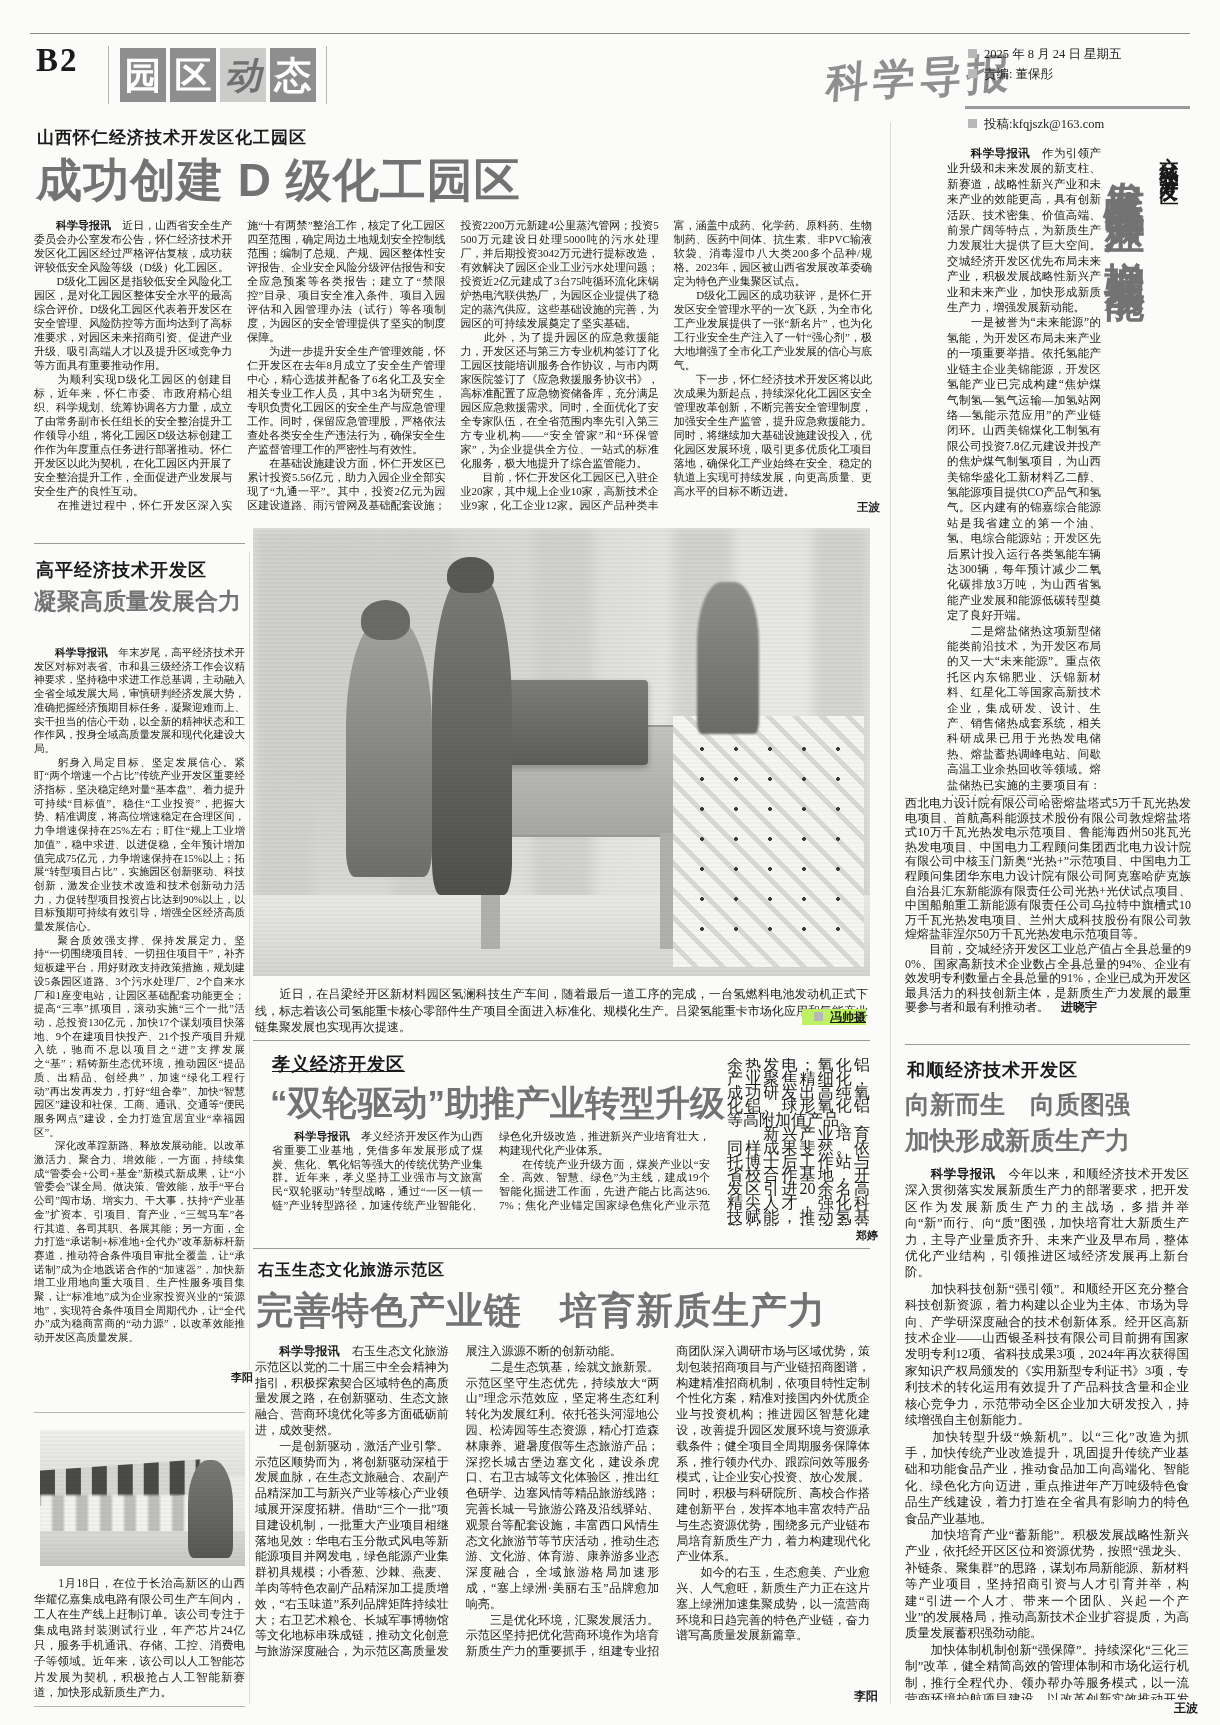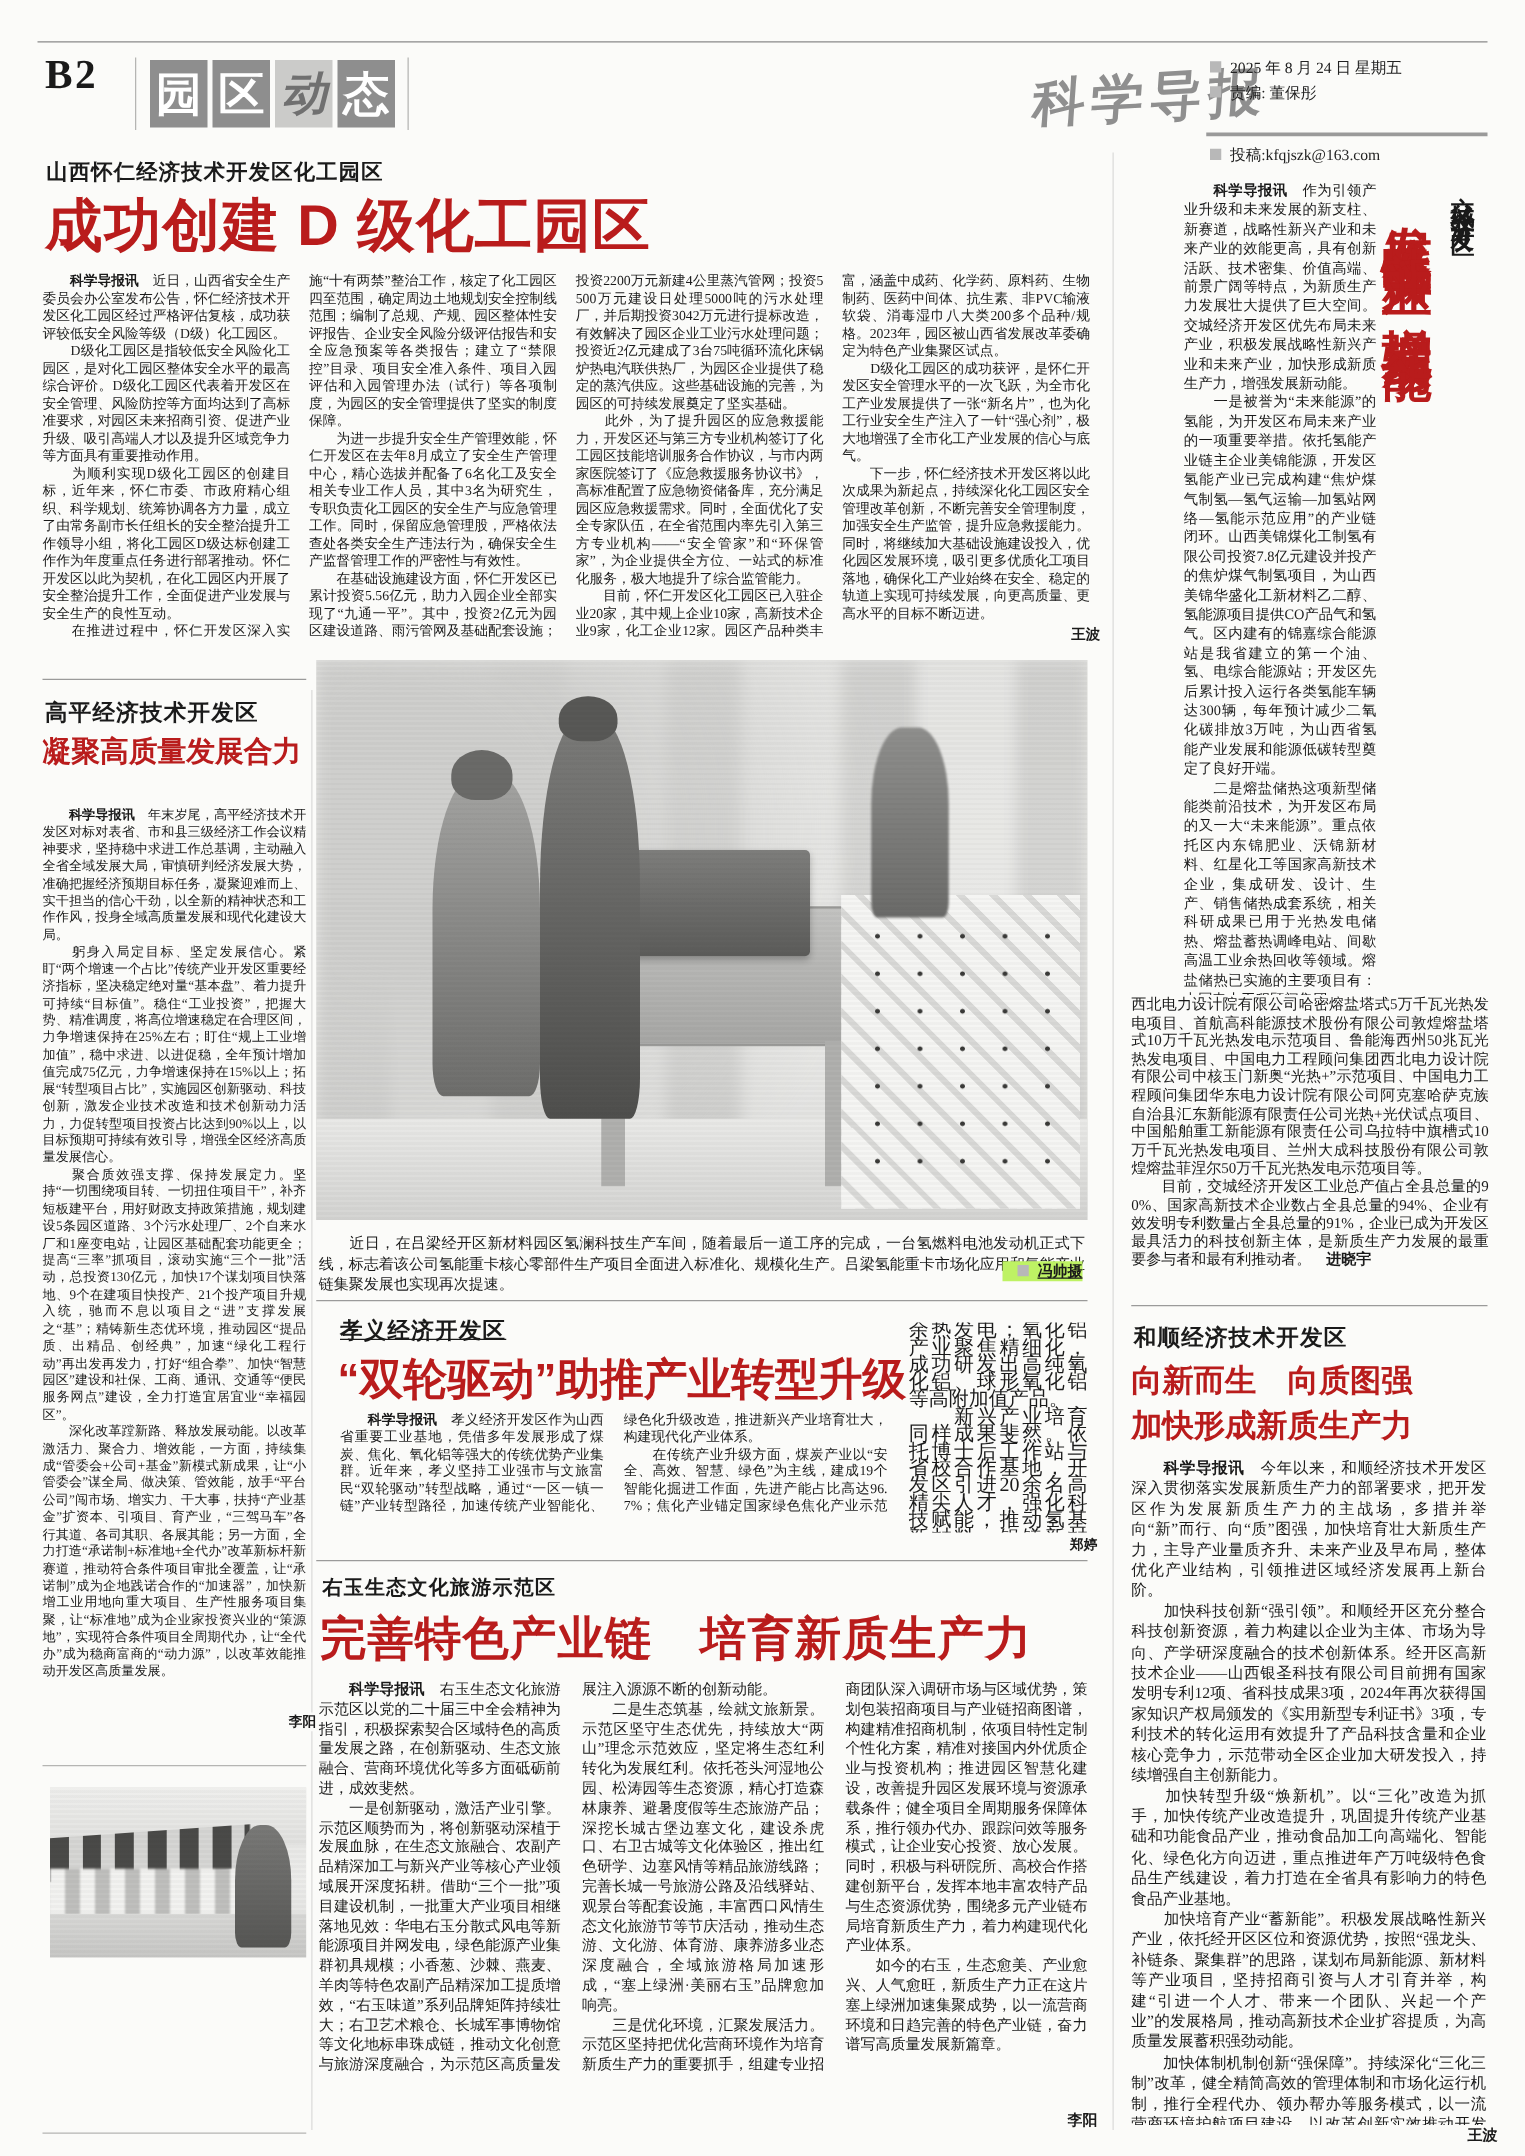--- a/index.html
+++ b/index.html
@@ -7,21 +7,21 @@
         font-family:"Liberation Serif","DejaVu Serif",serif;color:#1a1a1a;overflow:hidden;}
   .rule-h{position:absolute;background:#9a9a9a;height:1px;}
   .rule-v{position:absolute;background:#dcdcda;width:1px;}
   .txt{position:absolute;text-align:justify;text-justify:inter-ideograph;overflow:hidden;
        white-space:pre-wrap;word-break:break-all;}
   .lede{font-weight:bold;}
   .byline{position:absolute;font-weight:bold;text-align:right;background:#fbfbf9;padding-left:8px;}
   .byline-inline{font-weight:bold;margin-left:12px;}
   .kicker{position:absolute;font-weight:600;letter-spacing:1px;white-space:nowrap;}
   .headline{position:absolute;font-family:"Liberation Sans","DejaVu Sans",sans-serif;
-            font-weight:900;white-space:nowrap;color:#b91c1c;}
+            font-weight:900;white-space:nowrap;color:#737373;}
   
   .edition{position:absolute;left:36px;top:42px;font-size:33px;font-weight:bold;letter-spacing:2px;}
   .char-box{position:absolute;top:48px;width:46px;height:54px;background:#8e8e8e;color:#fff;
             font-family:"Liberation Sans","DejaVu Sans",sans-serif;font-weight:800;
             font-size:37px;line-height:55px;text-align:center;}
   .char-box.alt{background:#cbcbc9;color:#707070;font-family:"Liberation Serif",serif;
                 font-style:italic;font-weight:700;}
   .paper-name{position:absolute;left:826px;top:50px;font-size:42px;color:#8f8f8f;font-weight:700;
               letter-spacing:5px;transform:rotate(-3deg) skewX(-7deg);white-space:nowrap;}
   .info-line{position:absolute;left:968px;font-size:12.5px;color:#222;white-space:nowrap;}
@@ -86,20 +86,21 @@
 
   <div class="rule-h" style="left:34px;top:1412px;width:211px;background:#b5b5b3;"></div>
   <div class="photo" style="left:40px;top:1430px;width:205px;height:136px;">
     <div style="left:0;top:0;width:100%;height:34%;background:linear-gradient(180deg,#efefed,#e1e1df);"></div>
     <div style="left:0;top:26%;width:78%;height:26%;background:repeating-linear-gradient(90deg,#4a4a48 0 15px,#d6d6d4 15px 26px);transform:skewY(-4deg);filter:blur(.5px);"></div>
     <div style="left:0;top:48%;width:82%;height:30%;background:repeating-linear-gradient(90deg,#f2f2f0 0 12px,#bfbfbd 12px 24px);filter:blur(1px);"></div>
     <div style="left:0;top:74%;width:100%;height:26%;background:linear-gradient(180deg,#d9d9d7,#c7c7c5);"></div>
     <div style="right:6%;top:22%;width:22%;height:72%;background:linear-gradient(#7a7a78,#565654);border-radius:45% 45% 12% 12%;"></div>
     <div class="grain"></div>
   </div>
+  <div class="txt" style="left:34px;top:1576px;width:211px;height:126px;font-size:11.5px;line-height:15.6px;"><span>　　1月18日，在位于长治高新区的山西华耀亿嘉集成电路有限公司生产车间内，工人在生产线上赶制订单。该公司专注于集成电路封装测试行业，年产芯片24亿只，服务手机通讯、存储、工控、消费电子等领域。近年来，该公司以人工智能芯片发展为契机，积极抢占人工智能新赛道，加快形成新质生产力。</span><div class="credit-line"><span>梁栋  摄</span></div></div>
   <div class="rule-h" style="left:34px;top:1706px;width:211px;background:#b5b5b3;"></div>
 
   <div class="photo" style="left:253px;top:528px;width:617px;height:448px;">
     <div style="inset:0;background:radial-gradient(circle at 12% 30%,#cfcfcd 0 18%,transparent 60%),repeating-linear-gradient(90deg,rgba(175,175,173,.35) 0 60px,rgba(232,232,230,.3) 60px 140px);filter:blur(6px);"></div>
     <div style="left:0;bottom:0;width:100%;height:18%;background:linear-gradient(180deg,#e9e9e7,#d4d4d2);"></div>
     <div style="left:34%;top:44%;width:38%;height:24%;background:linear-gradient(#c3c3c1,#a7a7a5);border:2px solid #9a9a98;"></div>
     <div style="left:40%;top:34%;width:24%;height:19%;background:linear-gradient(#7d7d7b,#5c5c5a);border-radius:4px;box-shadow:0 3px 6px rgba(0,0,0,.25);"></div>
     <div style="left:37%;top:68%;width:3%;height:26%;background:#b0b0ae;"></div>
     <div style="left:66%;top:68%;width:3%;height:26%;background:#b0b0ae;"></div>
     <div style="left:15%;top:20%;width:14%;height:58%;background:linear-gradient(#a3a3a1,#6e6e6c);border-radius:42% 42% 10% 10%;"></div>

